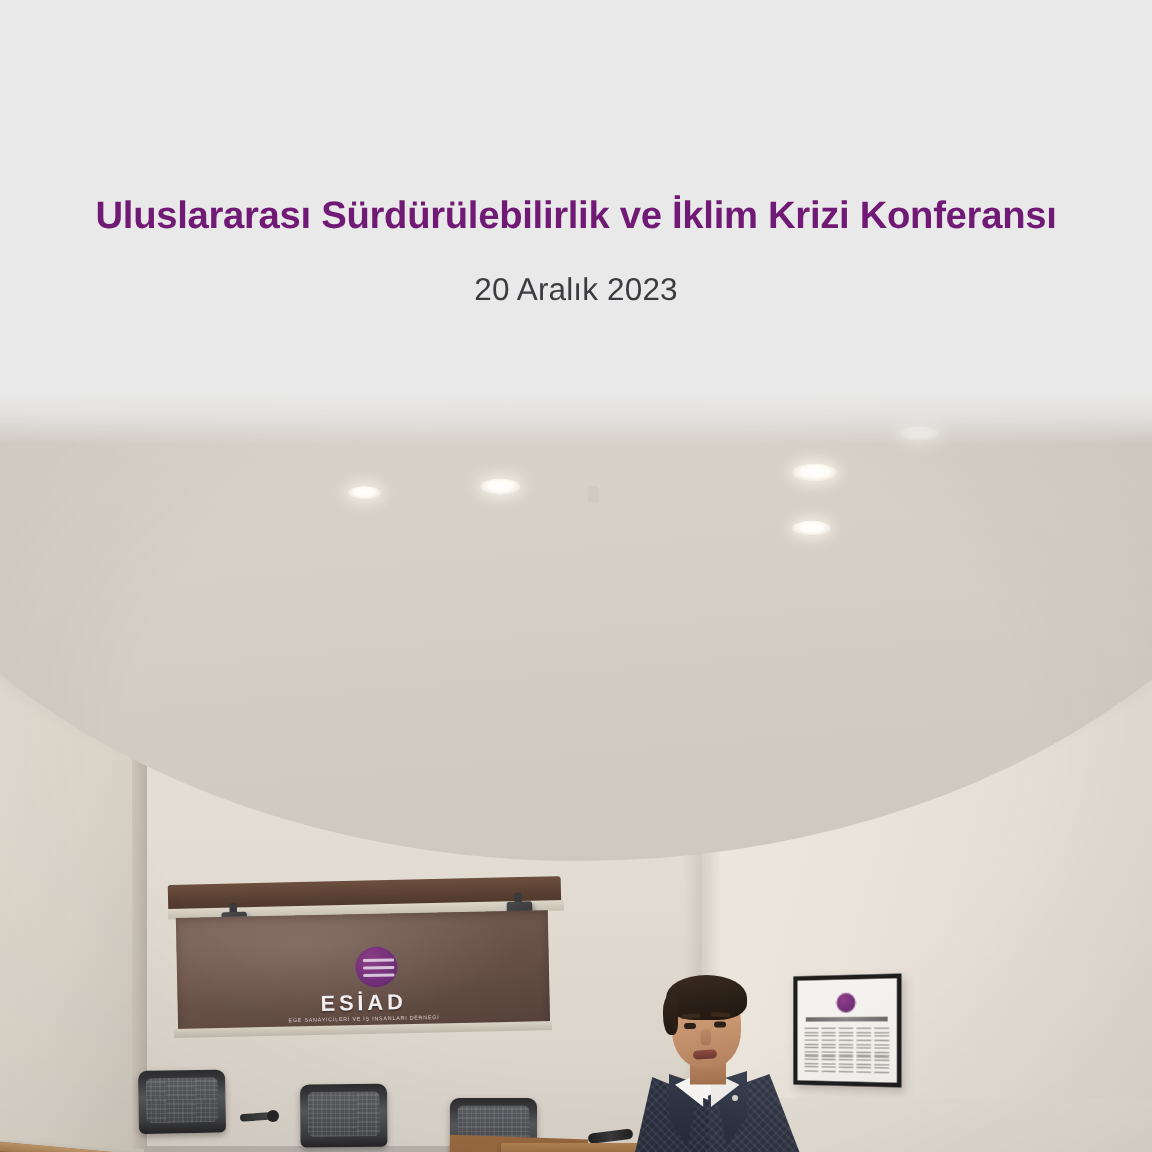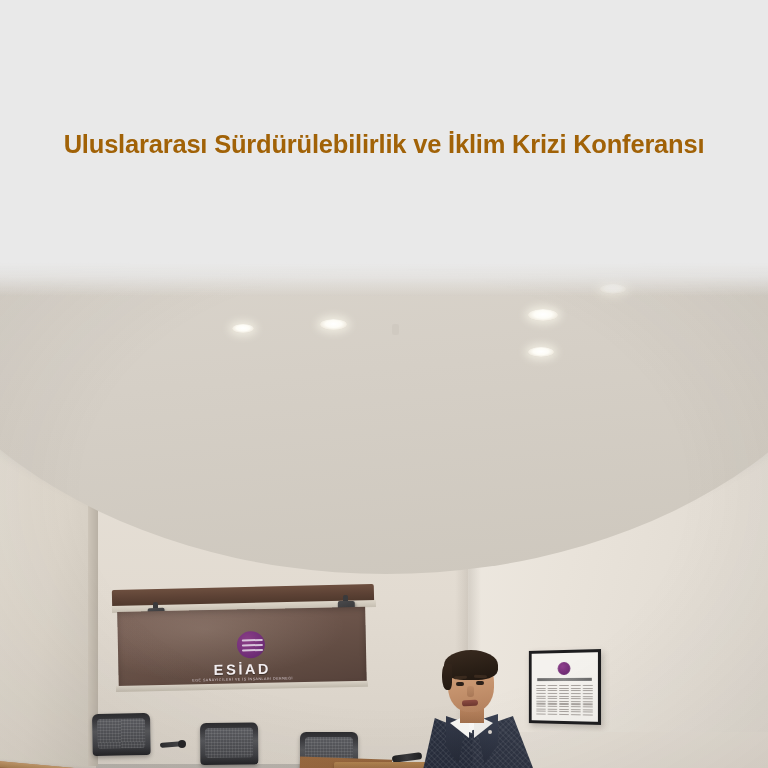--- a/index.html
+++ b/index.html
@@ -12,21 +12,21 @@
   }
 
   #poster { position:absolute; inset:0; background:#e9e9e9; }
 
   
   .header-block {
     position:absolute; left:0; top:128px; width:768px;
     text-align:center; z-index:40;
   }
   .title {
-    font-size:25.5px; font-weight:bold; color:#a16207;
+    font-size:25.5px; font-weight:bold; color:#701a75;
     letter-spacing:-0.2px; line-height:1.28;
     padding:0 56px;
   }
   .subtitle {
     margin-top:21px;
     font-size:21px; font-weight:normal; color:#3b3c3f;
     letter-spacing:0.1px;
   }
 
   
@@ -353,20 +353,21 @@
     background:linear-gradient(180deg,#e9e9e9 0%,rgba(233,233,233,0.75) 42%,rgba(233,233,233,0) 100%);
   }
 </style>
 </head>
 <body>
 
 <div id="poster">
 
   <div class="header-block">
     <div class="title">Uluslararası Sürdürülebilirlik ve İklim Krizi Konferansı</div>
+    <div class="subtitle">20 Aralık 2023</div>
   </div>
 
   <div id="photo">
 
     <div class="room-base"></div>
 
     <div class="wall-center"></div>
     <div class="wall-right"></div>
     <div class="wall-left"></div>
     <div class="wall-left-edge"></div>

